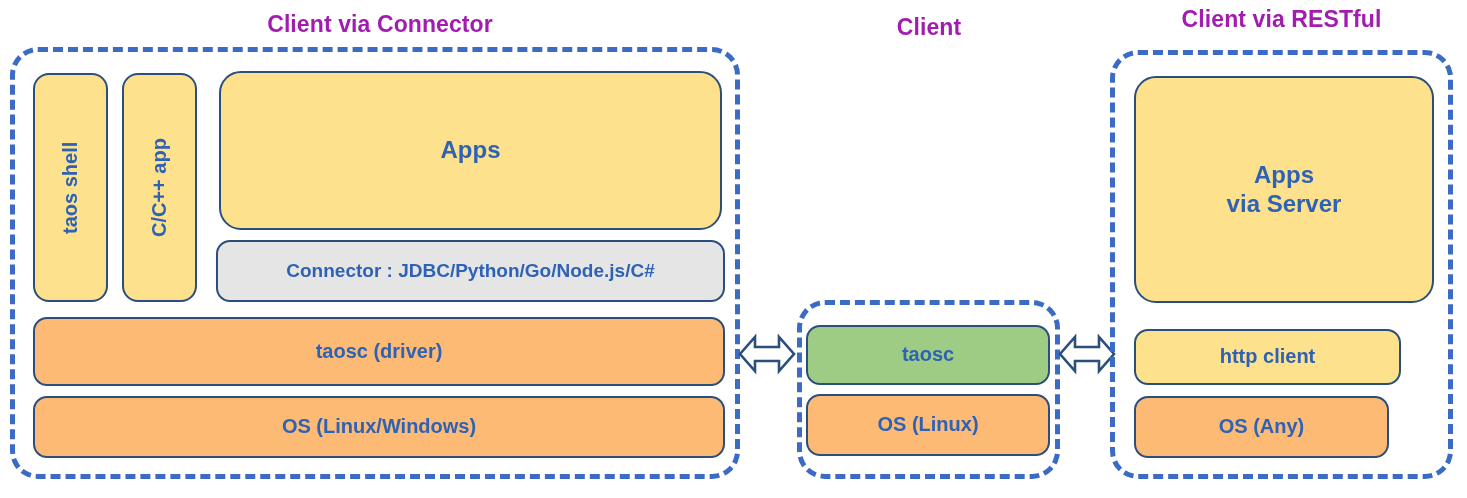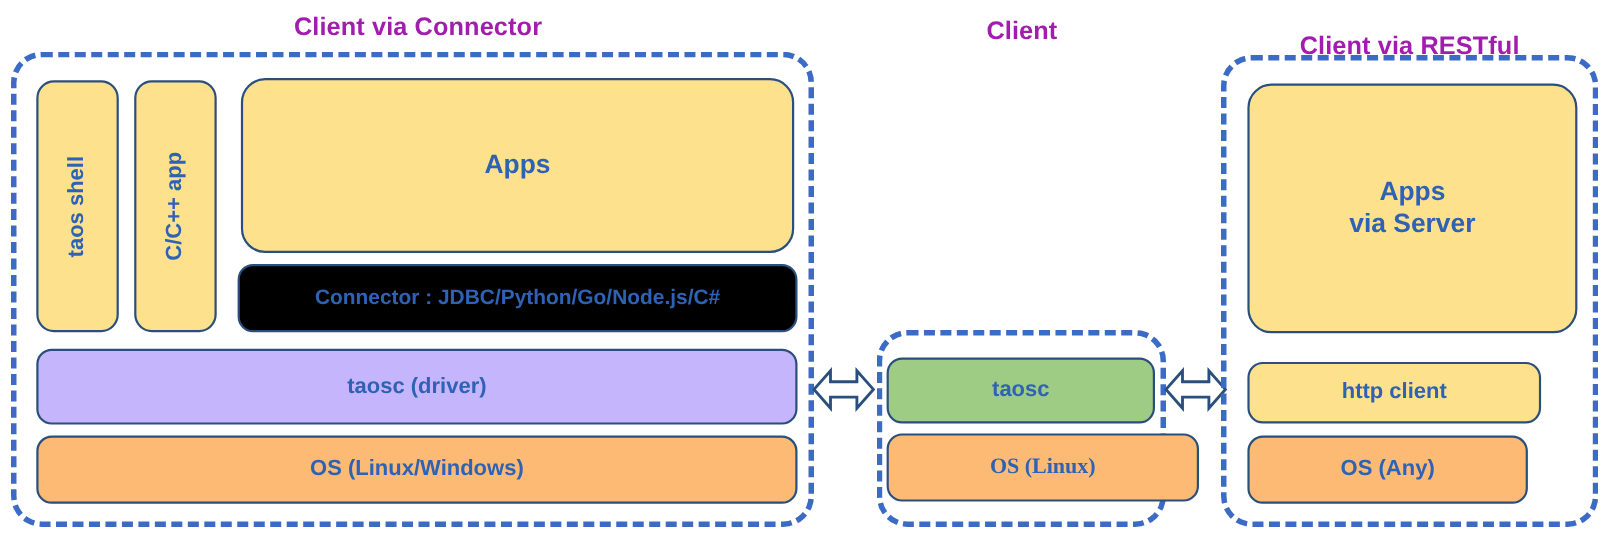--- a/index.html
+++ b/index.html
@@ -48,24 +48,24 @@
     border-radius: 14px;
     display: flex;
     align-items: center;
     justify-content: center;
     text-align: center;
     font-weight: bold;
     color: #2e62b5;
     line-height: 1.18;
   }
   .box.yellow { background: #fde18d; }
-  .box.orange { background: #c4b5fd; }
+  .box.orange { background: #fdba74; }
   .box.blue   { background: #fdba74; }
   .box.green  { background: #9ecc84; }
-  .box.gray   { background: #000000; }
+  .box.gray   { background: #e5e5e5; }
 
   .box.vertical {
     writing-mode: vertical-rl;
     transform: rotate(180deg);
     border-radius: 16px;
   }
 
   
   .arrow {
     position: absolute;
@@ -76,21 +76,21 @@
 </style>
 </head>
 <body>
 
 <div class="canvas">
 
   <div class="section-title" style="left:10px; top:13px; width:740px;">Client via Connector</div>
 
   <div class="section-title" style="left:798px; top:16px; width:262px;">Client</div>
 
-  <div class="section-title" style="left:1110px; top:30px; width:343px;">Client via RESTful</div>
+  <div class="section-title" style="left:1110px; top:8px; width:343px;">Client via RESTful</div>
 
   <div class="group" style="left:10px; top:47px; width:730px; height:432px;"></div>
 
   <div class="box yellow vertical fs-20" style="left:33px; top:73px; width:75px; height:229px;">taos shell</div>
 
   <div class="box yellow vertical fs-20" style="left:122px; top:73px; width:75px; height:229px;">C/C++ app</div>
 
   <div class="box yellow fs-24" style="left:219px; top:71px; width:503px; height:159px; border-radius:22px;">Apps</div>
 
   <div class="box gray fs-19" style="left:216px; top:240px; width:509px; height:62px;">Connector : JDBC/Python/Go/Node.js/C#</div>
@@ -102,21 +102,21 @@
   <div class="arrow" style="left:738px; top:326px; width:58px; height:56px;">
     <svg width="58" height="56" viewBox="0 0 58 56">
       <path d="M 2 28 L 17 11 L 17 21 L 41 21 L 41 11 L 56 28 L 41 45 L 41 35 L 17 35 L 17 45 Z" fill="#ffffff" stroke="#2b4f7d" stroke-width="2.6" stroke-linejoin="miter"></path>
     </svg>
   </div>
 
   <div class="group" style="left:797px; top:300px; width:263px; height:179px;"></div>
 
   <div class="box green fs-20" style="left:806px; top:325px; width:244px; height:60px;">taosc</div>
 
-  <div class="box blue fs-20" style="left:806px; top:394px; width:284px; height:62px;font-family:Liberation Serif, serif;">OS (Linux)</div>
+  <div class="box blue fs-20" style="left:806px; top:394px; width:244px; height:62px;">OS (Linux)</div>
 
   <div class="arrow" style="left:1058px; top:326px; width:58px; height:56px;">
     <svg width="58" height="56" viewBox="0 0 58 56">
       <path d="M 2 28 L 17 11 L 17 21 L 41 21 L 41 11 L 56 28 L 41 45 L 41 35 L 17 35 L 17 45 Z" fill="#ffffff" stroke="#2b4f7d" stroke-width="2.6" stroke-linejoin="miter"></path>
     </svg>
   </div>
 
   <div class="group" style="left:1110px; top:50px; width:343px; height:429px;"></div>
 
   <div class="box yellow fs-24" style="left:1134px; top:76px; width:300px; height:227px; border-radius:22px;">

